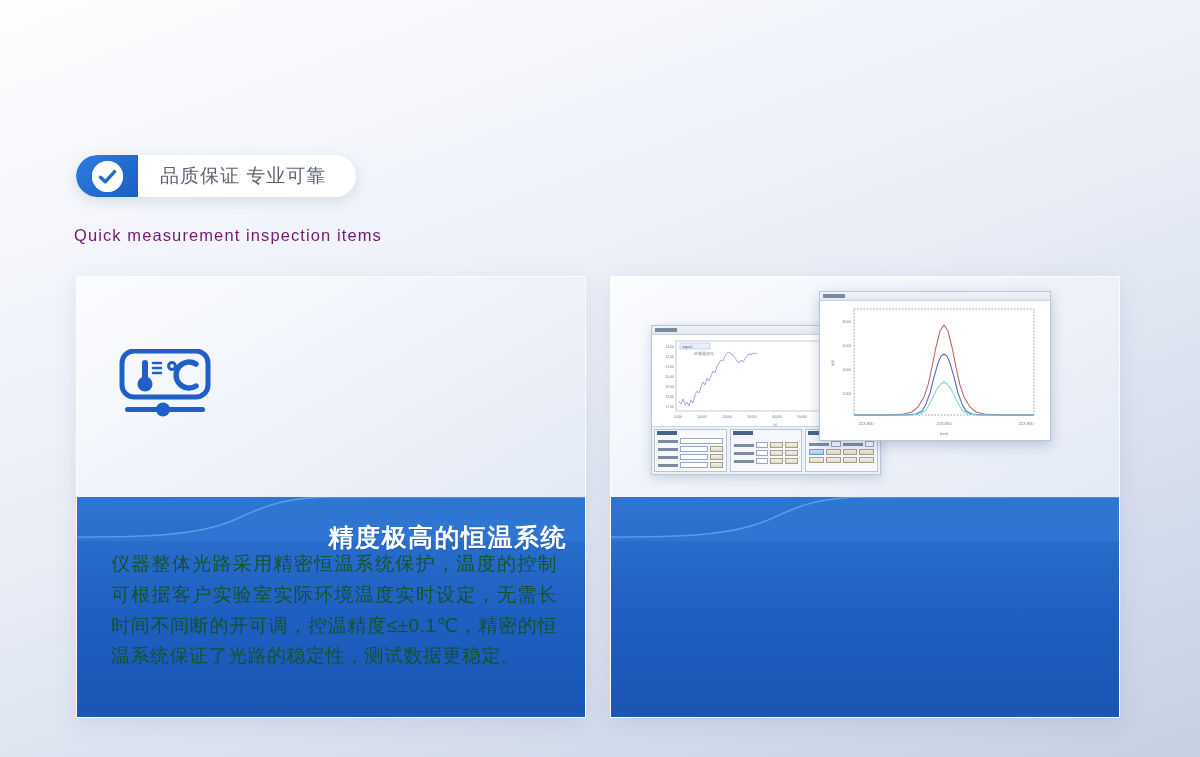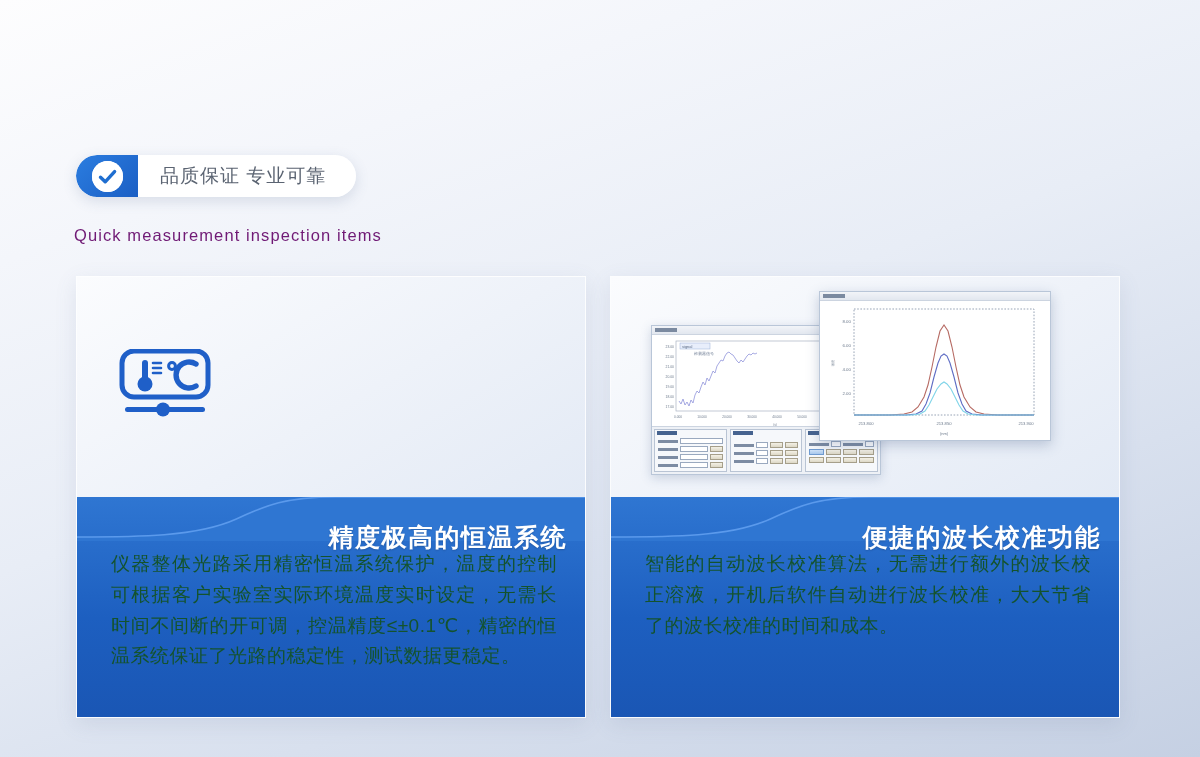--- a/index.html
+++ b/index.html
@@ -392,17 +392,15 @@
     </div>
 
     <div class="card-body"></div>
 
     <div class="title-bar">
       <svg viewBox="0 0 510 44" preserveAspectRatio="none">
         <path d="M0,44 L0,40 C60,40 120,40 160,22 C190,8 210,0 260,0 L510,0 L510,44 Z" fill="#2f76d2"></path>
         <path d="M0,40 C60,40 120,40 160,22 C190,8 210,0 260,0 L510,0" fill="none" stroke="#5b9aec" stroke-width="1.6"></path>
       </svg>
     </div>
-    <div class="card-title">便捷的波长校准功能</div>
-    <div class="card-desc">智能的自动波长校准算法，无需进行额外的波长校正溶液，开机后软件自动进行波长校准，大大节省了的波长校准的时间和成本。</div>
   </div>
 
 </div>
 
 </body></html>

